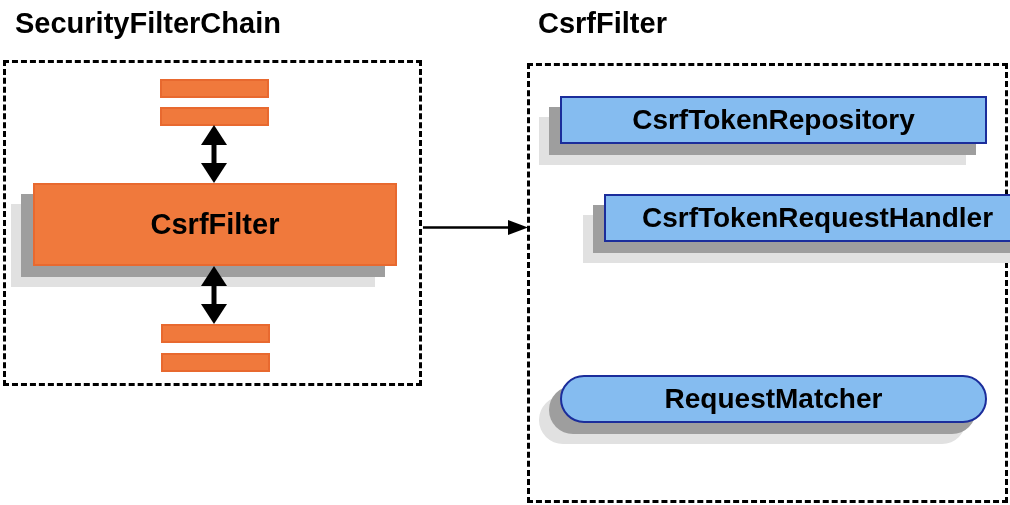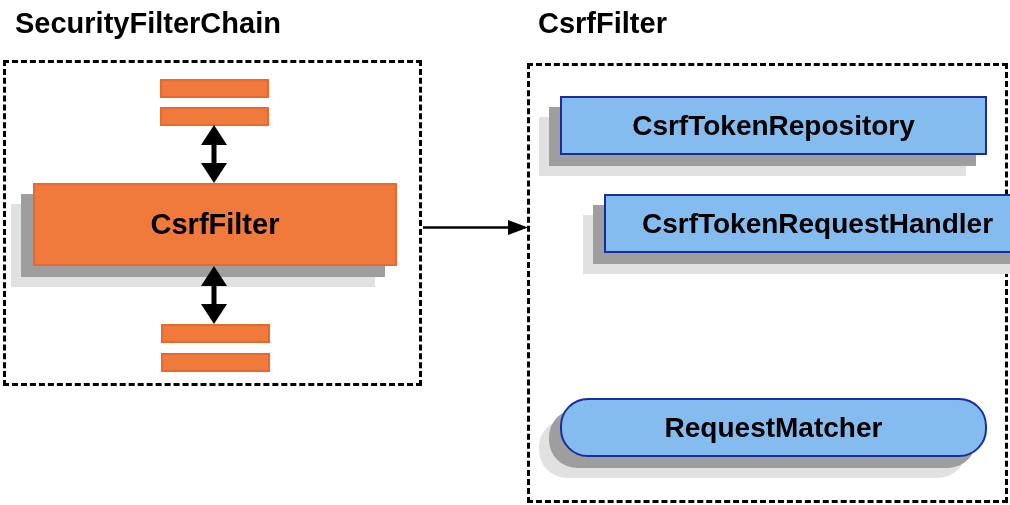--- a/index.html
+++ b/index.html
@@ -59,21 +59,21 @@
     justify-content: center;
   }
   .csrf-box .label {
     font-size: 29px;
     font-weight: bold;
   }
   .component {
     position: absolute;
     left: 560px;
     width: 427px;
-    height: 59px;
+    height: 48px;
     box-sizing: border-box;
     background: var(--blue-fill, #85bcf0);
     border: 2px solid var(--blue-border, #1b2d9b);
     box-shadow: -11px 11px 0 var(--shadow-dark, #9e9e9e),
                 -21px 21px 0 var(--shadow-light, #e1e1e1);
     display: flex;
     align-items: center;
     justify-content: center;
   }
   .component .label {
@@ -126,17 +126,17 @@
 
   <div class="component" style="top:96px;">
     <span class="label">CsrfTokenRepository</span>
   </div>
 
   <div class="component" style="top:194px;margin-left:44px;">
     <span class="label">CsrfTokenRequestHandler</span>
   </div>
 
 
-  <div class="component" style="top:398px;border-radius:28px;">
+  <div class="component" style="top:375px;border-radius:28px;">
     <span class="label">RequestMatcher</span>
   </div>
 
 </div>
 
 </body></html>

